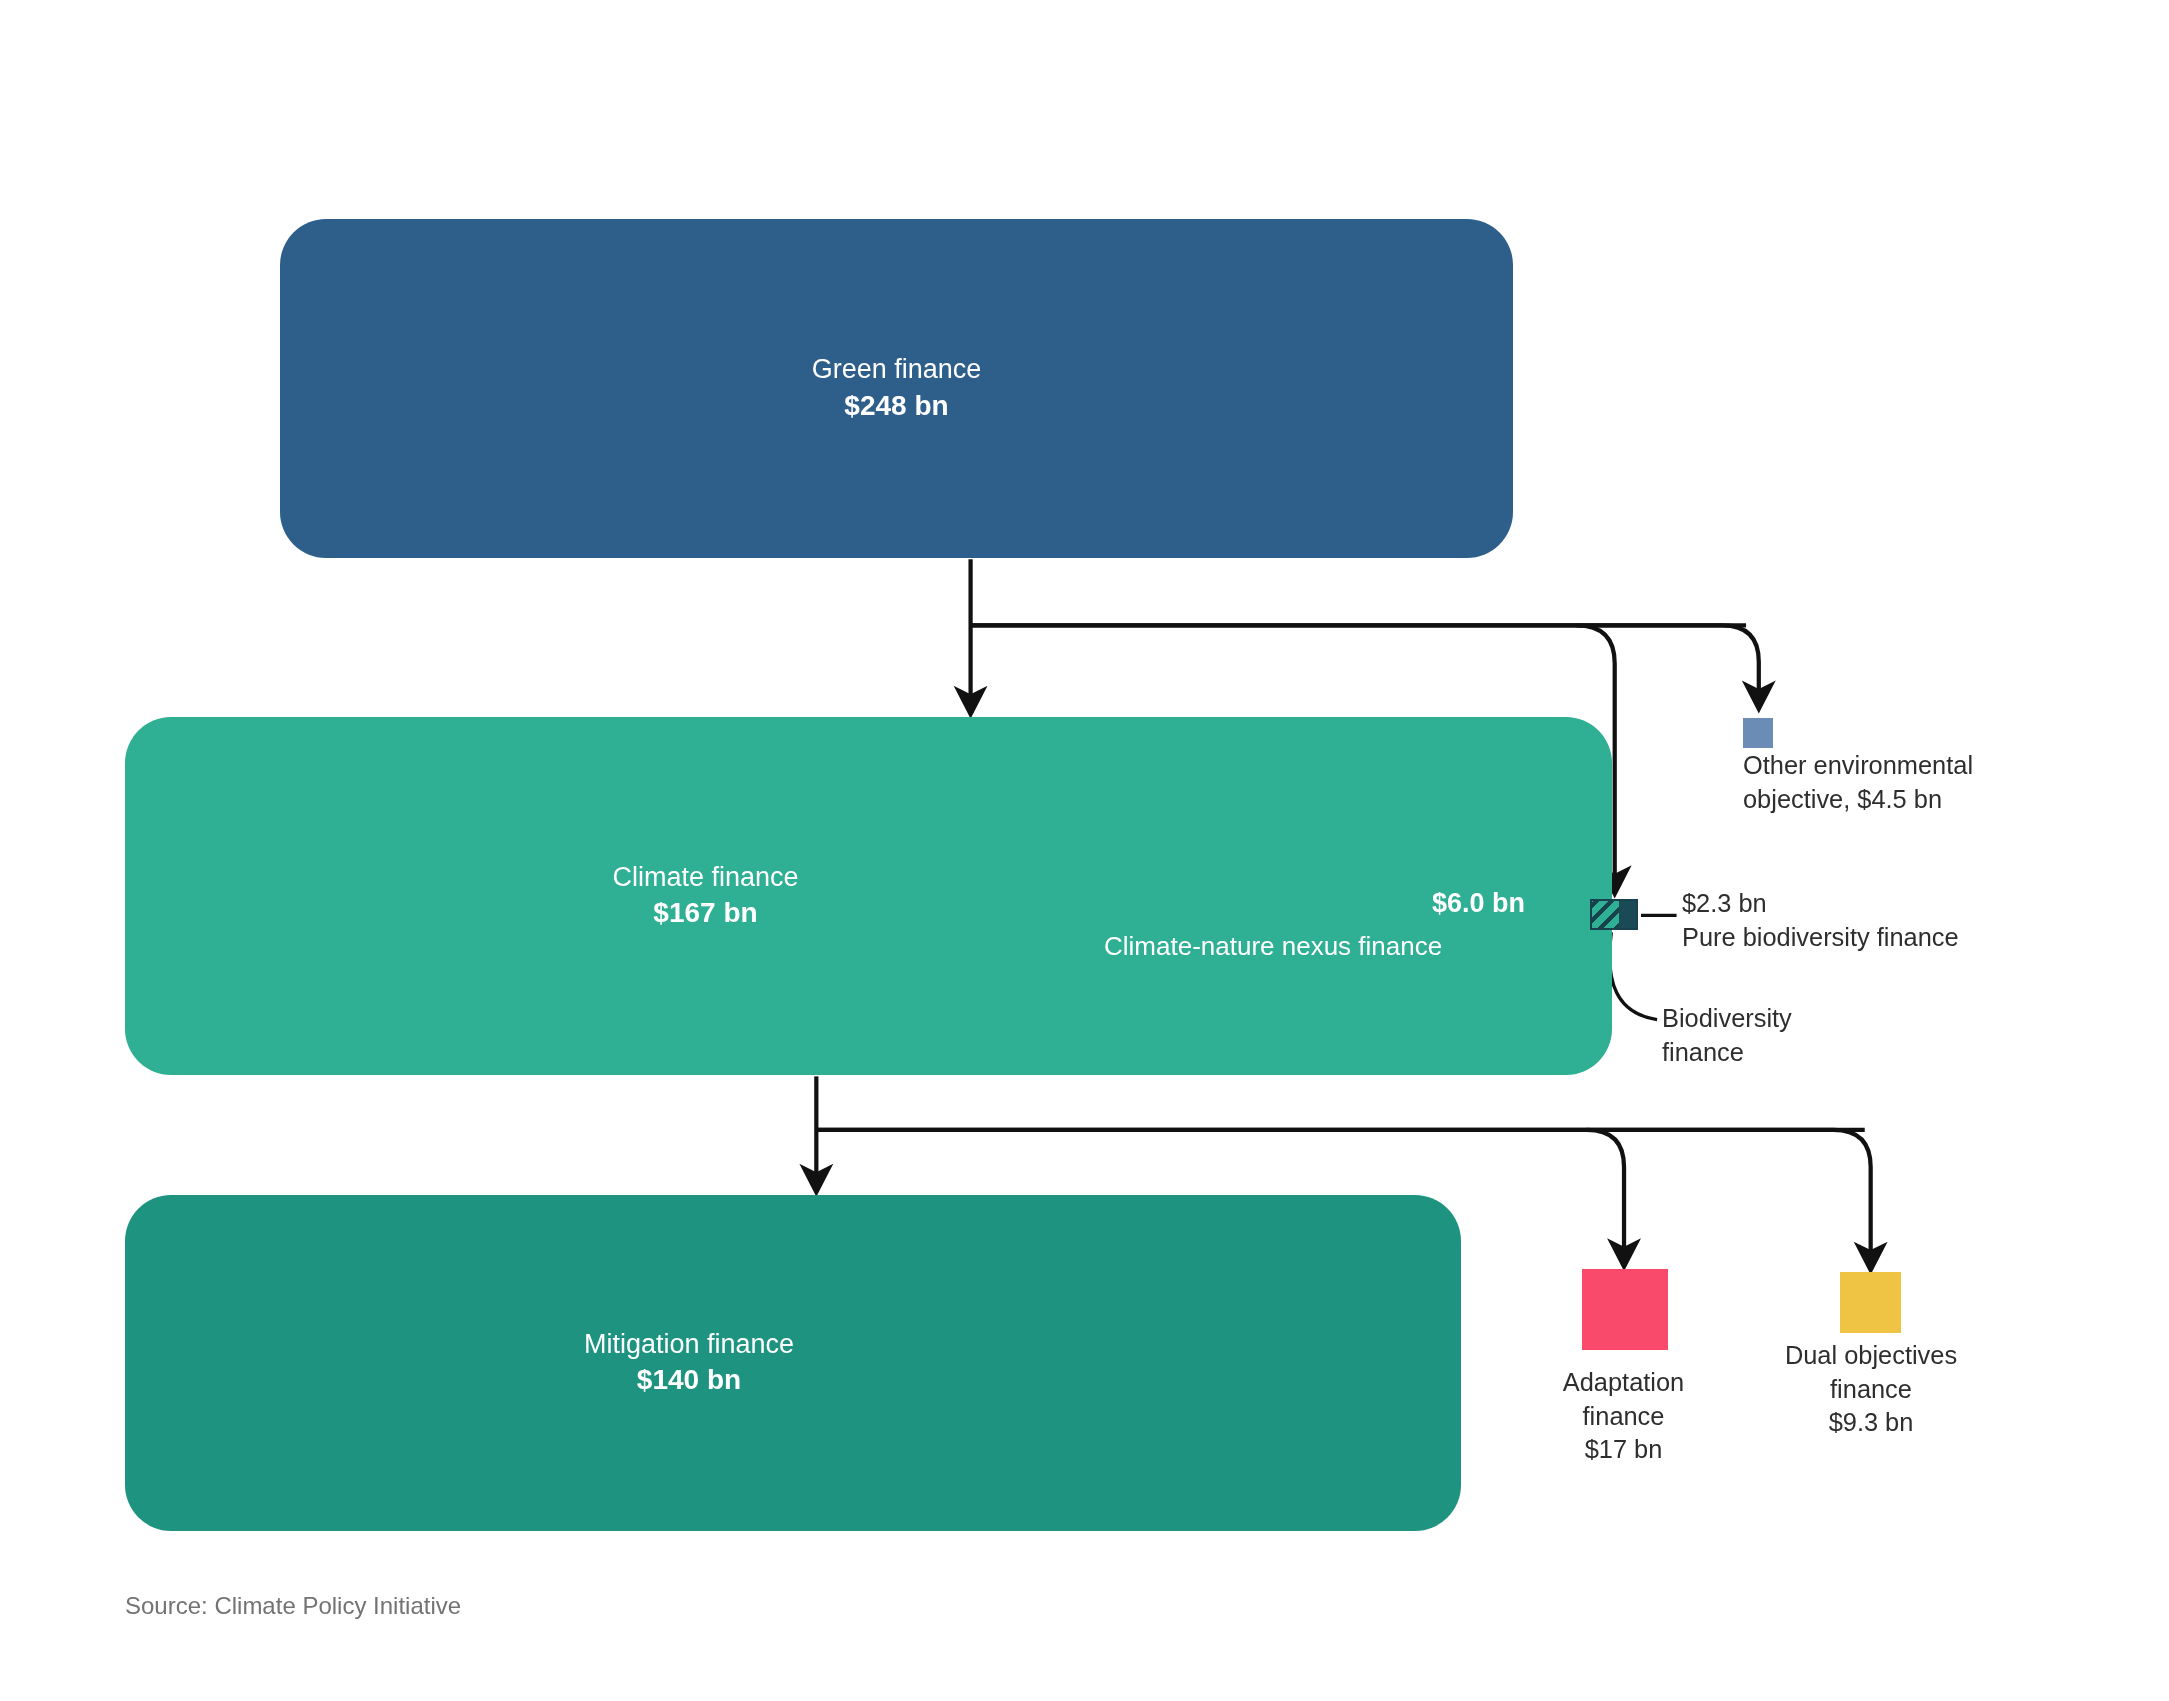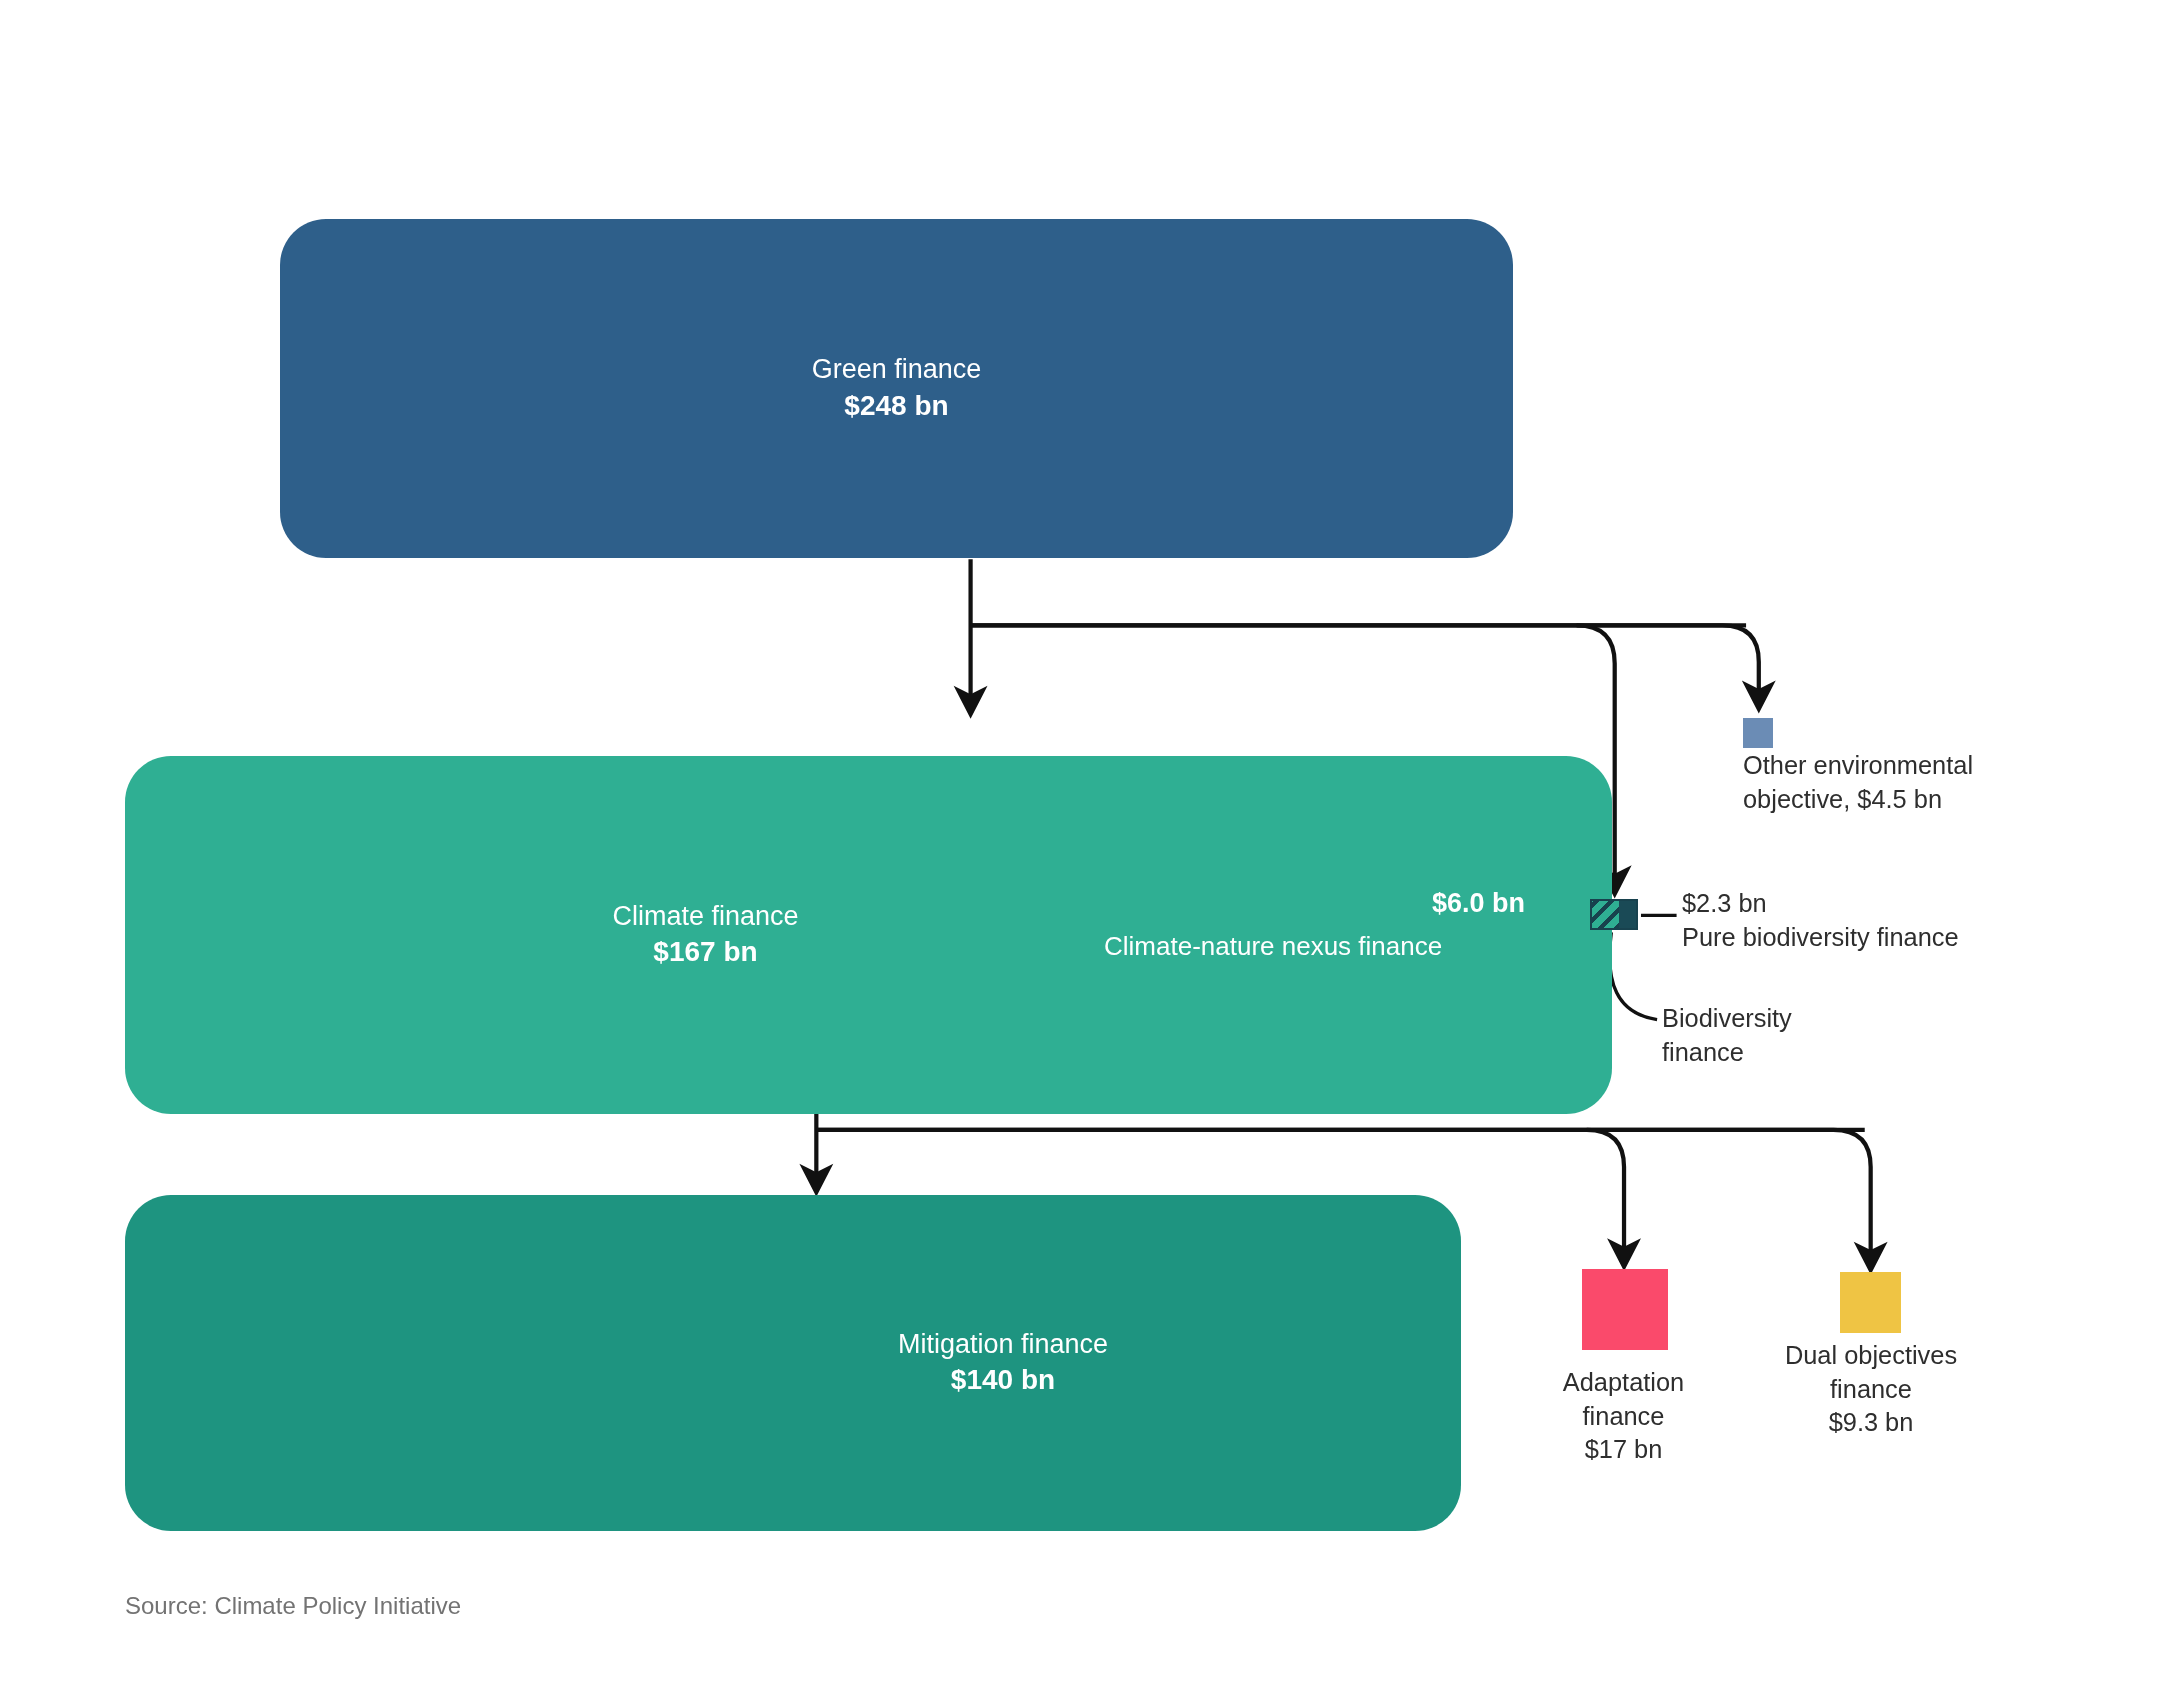--- a/index.html
+++ b/index.html
@@ -61,21 +61,21 @@
     font-weight: normal;
     line-height: 1.32;
   }
   .node-value {
     font-size: 28px;
     font-weight: bold;
     line-height: 1.32;
   }
 
   #box-green   { left: 280px;  top: 219px;  width: 1233px; height: 339px; }
-  #box-climate { left: 125px;  top: 756px;  width: 1487px; height: 358px; }
+  #box-climate { left: 125px;  top: 717px;  width: 1487px; height: 358px; }
   #box-mitig   { left: 125px;  top: 1195px; width: 1336px; height: 336px; }
 
   
   .swatch {
     position: absolute;
     box-sizing: border-box;
   }
   #swatch-other { left: 1743px; top: 718px;  width: 30px;  height: 30px; }
   #swatch-adapt { left: 1582px; top: 1269px; width: 86px; height: 81px; }
   #swatch-dual  { left: 1840px; top: 1272px; width: 61px;  height: 61px; }
@@ -177,21 +177,21 @@
   <div class="node-box" id="box-green" style="background:#2E5F8A;">
     <div class="node-label">Green finance</div>
     <div class="node-value">$248 bn</div>
   </div>
 
   <div class="node-box" id="box-climate" style="background:#2FAF93; align-items:flex-start; padding-left:449px;">
     <div class="node-label" style="width:263px;">Climate finance</div>
     <div class="node-value" style="width:263px;">$167 bn</div>
   </div>
 
-  <div class="node-box" id="box-mitig" style="background:#1E9480; align-items:center; padding-left:420px;">
+  <div class="node-box" id="box-mitig" style="background:#1E9480; align-items:flex-start; padding-left:420px;">
     <div class="node-label" style="width:288px;">Mitigation finance</div>
     <div class="node-value" style="width:288px;">$140 bn</div>
   </div>
 
   <div id="anno-nexus-val">$6.0 bn</div>
   <div id="anno-nexus-lab">Climate-nature nexus finance</div>
 
   <div id="bio-marker">
     <div class="hatch-part" style="background:repeating-linear-gradient(-45deg,#18424e 0 4.2px,#2FAF93 4.2px 11px);"></div>
     <div class="solid-part" style="background:#1A4A56;"></div>

